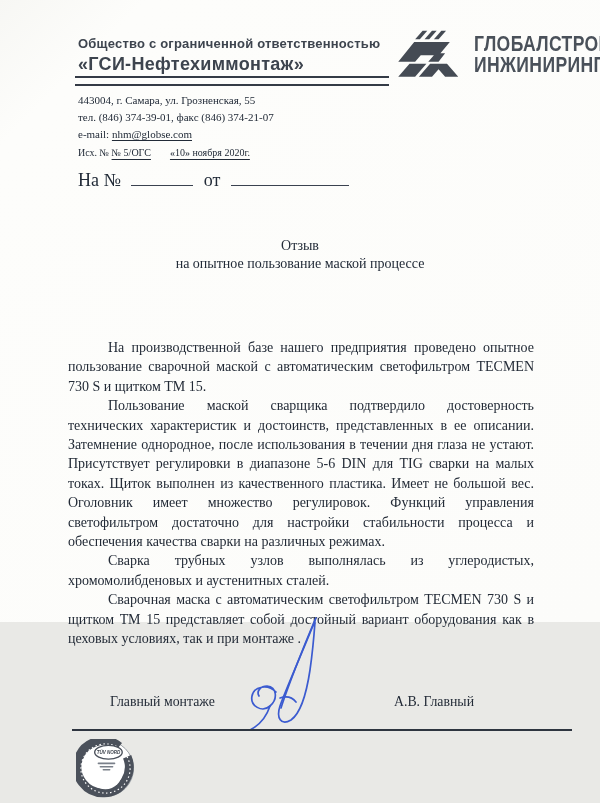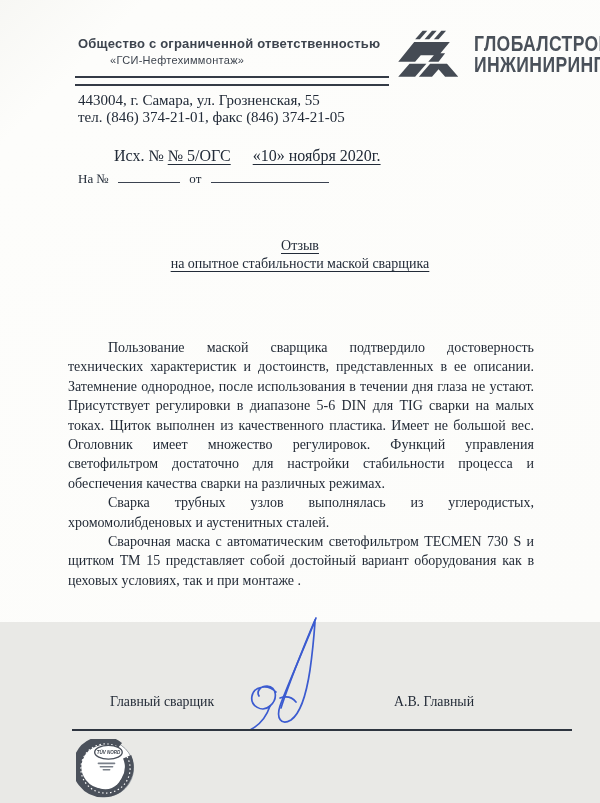--- a/index.html
+++ b/index.html
@@ -16,55 +16,55 @@
     color:#242c38;
   }
 
   
   .letterhead{
     position:absolute;left:78px;top:36px;
     font-family:"Liberation Sans", sans-serif;
     color:#3d444e;
   }
   .lh1{font-size:13px;font-weight:600;letter-spacing:.2px;}
-  .lh2{font-size:11px;font-weight:400;margin-top:3px;letter-spacing:.3px;margin-left:32px;}
+  .lh2{font-size:18px;font-weight:700;margin-top:3px;letter-spacing:.3px;}
   .rule-double{
     position:absolute;left:75px;top:76px;width:314px;height:6px;
     border-top:2px solid #343b46;border-bottom:2px solid #343b46;
   }
 
   
   .logo{position:absolute;top:28px;left:396px;display:flex;align-items:flex-start;}
   .logo-mark{width:72px;height:60px;flex:0 0 auto;}
   .logo-text{
     font-family:"Liberation Sans", sans-serif;
     font-weight:700;color:#4a515a;font-size:22.5px;line-height:21px;
     transform:scaleX(.78);transform-origin:left top;
     letter-spacing:.5px;margin-left:6px;margin-top:5px;white-space:nowrap;
   }
 
   
-  .address{position:absolute;left:78px;top:92px;font-size:15px;line-height:17px;color:#222b38;}
+  .address{position:absolute;left:78px;top:92px;font-size:11px;line-height:17px;color:#222b38;}
   .email-link{text-decoration:underline;text-underline-offset:2px;color:#222b38;}
 
   
-  .ref-out{position:absolute;left:78px;top:147px;font-size:16px;color:#222b38;margin-left:36px;}
+  .ref-out{position:absolute;left:78px;top:147px;font-size:10px;color:#222b38;}
   .ref-out .u{text-decoration:underline;text-underline-offset:3px;}
   .ref-out .gap{display:inline-block;width:14px;}
-  .ref-in{position:absolute;left:78px;top:170px;font-size:13px;color:#222b38;}
+  .ref-in{position:absolute;left:78px;top:170px;font-size:18px;color:#222b38;}
   .blank{display:inline-block;border-bottom:1px solid #3a4250;height:12px;vertical-align:baseline;}
   .blank.short{width:62px;margin:0 6px;}
   .blank.long{width:118px;margin-left:6px;}
 
   
   .title{
     position:absolute;left:0;top:237px;width:600px;text-align:center;
     font-size:14px;line-height:17.5px;color:#222b38;
   }
-  .title div{text-decoration:underline;text-underline-offset:3px;}
+  .title div{text-underline-offset:3px;}
 
   
   .body-text{
     position:absolute;left:68px;top:338px;width:466px;
     font-size:14px;line-height:19.4px;color:#232b37;
     text-align:justify;
   }
   .body-text p{margin:0;text-indent:40px;}
 
   
@@ -99,48 +99,50 @@
       </g>
     </svg>
     <div class="logo-text">
       <div>ГЛОБАЛСТРОЙ</div>
       <div>ИНЖИНИРИНГ</div>
     </div>
   </div>
 
   <div class="address">
     <div>443004, г. Самара, ул. Грозненская, 55</div>
-    <div>тел. (846) 374-21-01, факс (846) 374-21-05</div>
+    <div>тел. (846) 374-39-01, факс (846) 374-21-07</div>
+    <div><span>e-mail: </span><a href="#" class="email-link">nhm@globse.com</a></div>
   </div>
 
   <div class="ref-out">
     <span>Исх. №</span>
     <span class="u">№ 5/ОГС</span>
     <span class="gap"></span>
     <span class="u">«10» ноября 2020г.</span>
   </div>
   <div class="ref-in">
     <span>На №</span>
     <span class="blank short"></span>
     <span>от</span>
     <span class="blank long"></span>
   </div>
 
   <div class="title">
     <div>Отзыв</div>
-    <div>на опытное стабильности маской сварщика</div>
+    <div>на опытное пользование маской процессе</div>
   </div>
 
   <div class="body-text">
+    <p>На производственной базе нашего предприятия проведено опытное пользование сварочной маской с автоматическим светофильтром TECMEN 730 S и щитком ТМ 15.</p>
     <p>Пользование маской сварщика подтвердило достоверность технических характеристик и достоинств, представленных в ее описании. Затемнение однородное, после использования в течении дня глаза не устают. Присутствует регулировки в диапазоне 5-6 DIN для TIG сварки на малых токах. Щиток выполнен из качественного пластика. Имеет не большой вес. Оголовник имеет множество регулировок. Функций управления светофильтром достаточно для настройки стабильности процесса и обеспечения качества сварки на различных режимах.</p>
     <p>Сварка трубных узлов выполнялась из углеродистых, хромомолибденовых и аустенитных сталей.</p>
     <p>Сварочная маска с автоматическим светофильтром TECMEN 730 S и щитком ТМ 15 представляет собой достойный вариант оборудования как в цеховых условиях, так и при монтаже .</p>
   </div>
 
-  <div class="sig-role">Главный сварщик</div>
+  <div class="sig-role">Главный монтаже</div>
   <svg class="sig-ink" viewBox="0 0 95 135">
     <g fill="none" stroke="#3b5bd0" stroke-width="1.7" stroke-linecap="round">
       <path d="M80,6 C70,32 52,72 44,94 C40,106 45,114 55,108 C65,101 71,78 74,58 C76,44 78,24 79,10"></path>
       <path d="M79,8 C66,38 50,80 45,96"></path>
       <path d="M40,80 C32,72 18,74 16,84 C14,94 26,101 34,94 C42,87 41,75 31,74 C25,74 20,79 23,84"></path>
       <path d="M34,94 C30,106 22,114 14,118"></path>
       <path d="M44,86 C50,84 56,85 60,90"></path>
     </g>
   </svg>
   <div class="sig-name">А.В. Главный</div>

